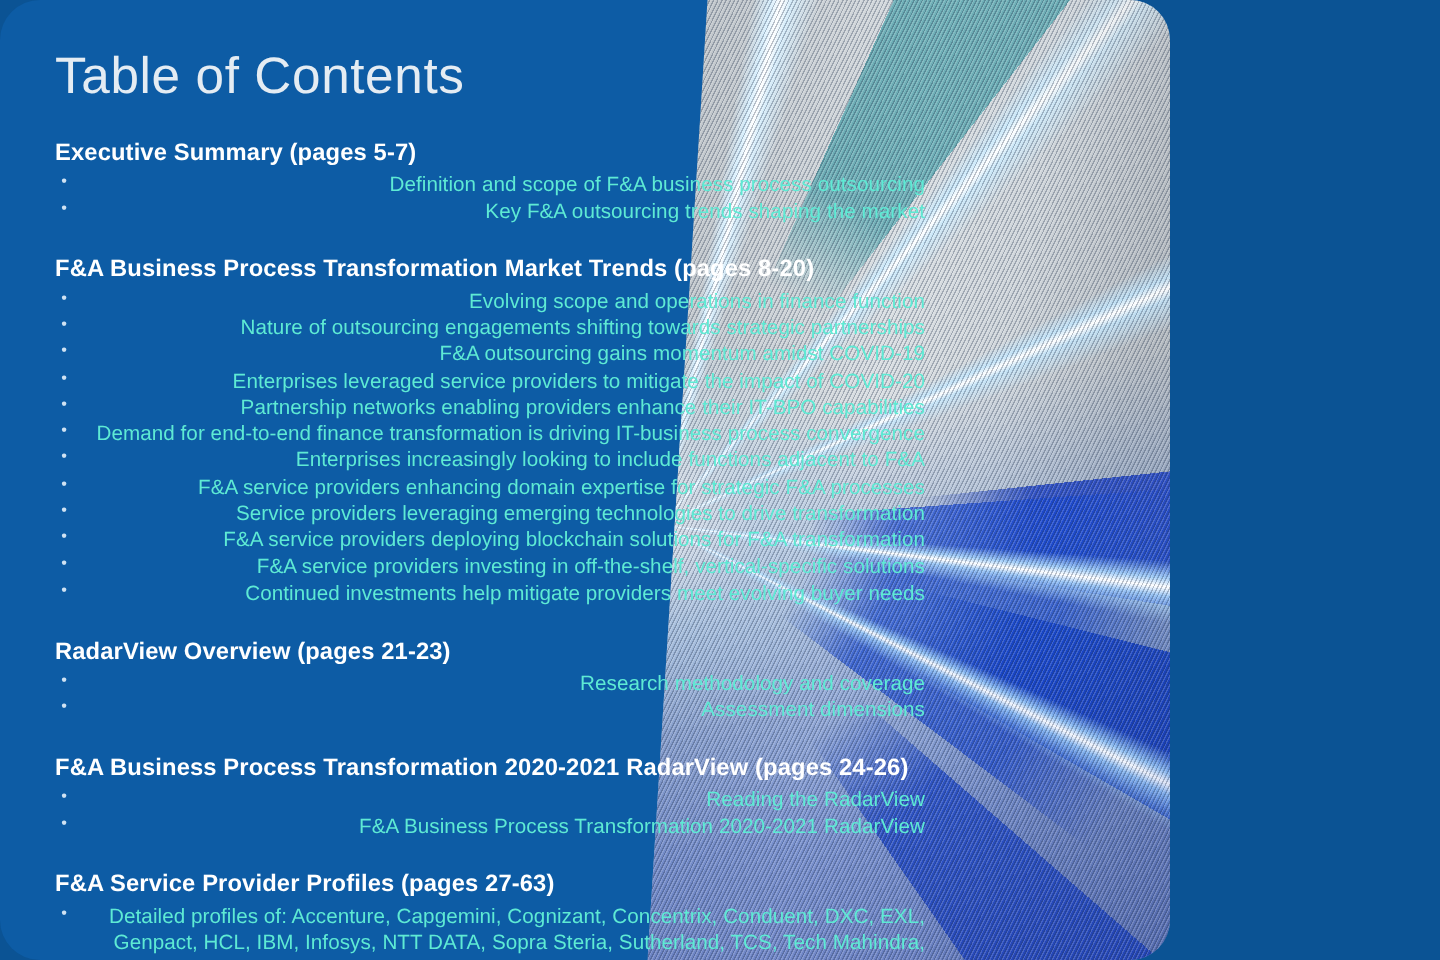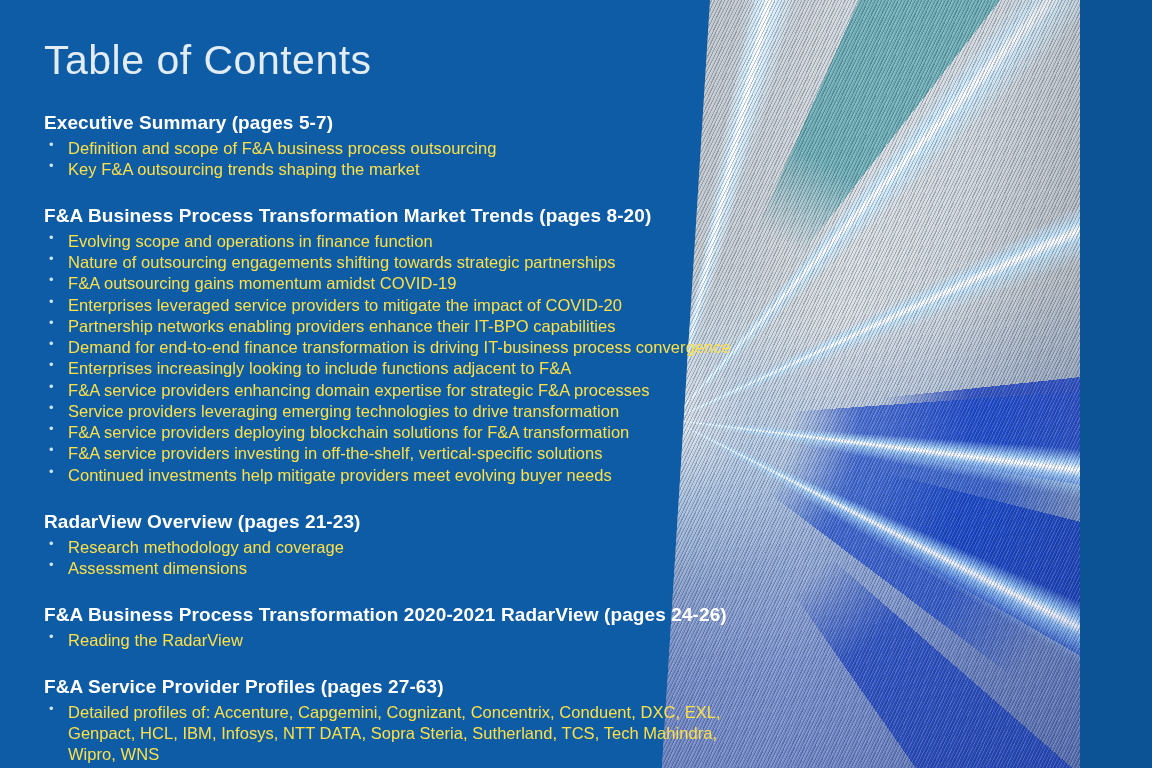--- a/index.html
+++ b/index.html
@@ -6,24 +6,25 @@
     margin: 0;
     padding: 0;
     background: #0b5394;
   }
   body {
     font-family: "Liberation Sans", sans-serif;
   }
 
   #slide {
     position: relative;
-    width: 1080px;
+    width: 936px;
     height: 768px;
     overflow: hidden;
     background: #0d5ca5;
+    border-radius: 32px;
   }
 
   
   #fan-graphic {
     position: absolute;
     top: 0;
     right: 0;
     width: 430px;
     height: 768px;
     overflow: hidden;
@@ -201,27 +202,28 @@
     letter-spacing: 0.1px;
   }
 
   ul.bullets {
     list-style: none;
     margin: 0;
     padding: 0;
   }
   ul.bullets li {
     position: relative;
-    color: #fde047;
+    color: #5eead4;
     font-size: 16.5px;
     font-weight: 300;
     line-height: 1.29;
     padding-left: 28px;
     margin: 0;
     letter-spacing: 0.05px;
+    text-align: right;
   }
   ul.bullets li::before {
     content: "\2022";
     position: absolute;
     left: 9px;
     top: -1px;
     font-size: 13px;
     color: #cfe2f3;
   }
 </style>
@@ -275,20 +277,21 @@
       <ul class="bullets">
         <li>Research methodology  and coverage</li>
         <li>Assessment dimensions</li>
       </ul>
     </div>
 
     <div class="section">
       <div class="section-heading">F&amp;A Business Process Transformation  2020-2021 RadarView (pages 24-26)</div>
       <ul class="bullets">
         <li>Reading the RadarView</li>
+        <li>F&amp;A Business Process Transformation 2020-2021  RadarView</li>
       </ul>
     </div>
 
     <div class="section">
       <div class="section-heading">F&amp;A Service Provider Profiles (pages 27-63)</div>
       <ul class="bullets">
         <li>Detailed profiles of: Accenture, Capgemini,  Cognizant, Concentrix, Conduent, DXC, EXL, Genpact, HCL, IBM, Infosys, NTT DATA, Sopra Steria, Sutherland, TCS, Tech Mahindra, Wipro, WNS</li>
       </ul>
     </div>
 

